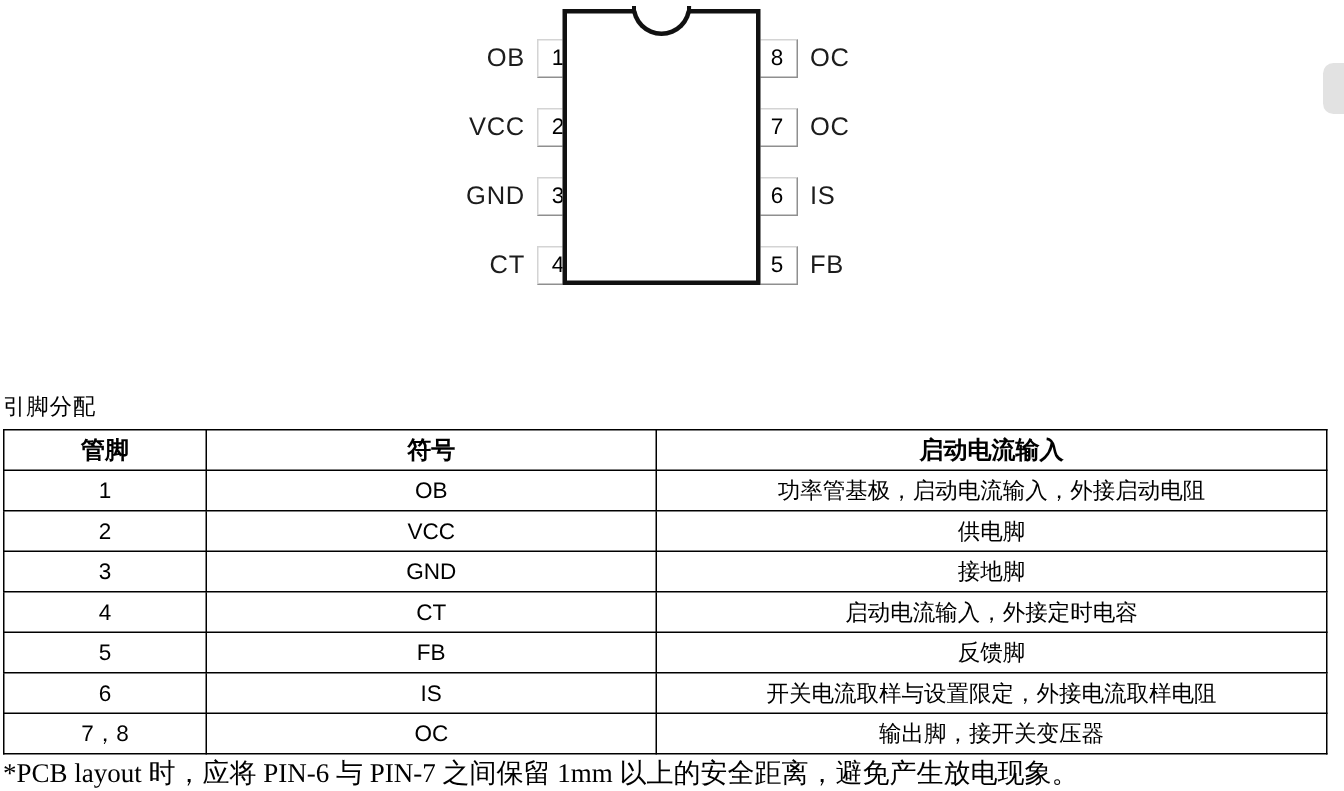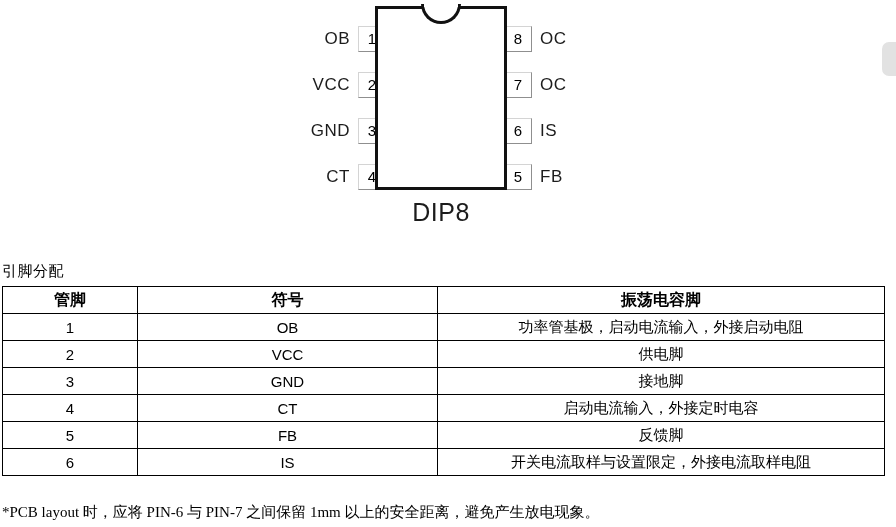--- a/index.html
+++ b/index.html
@@ -176,21 +176,21 @@
     font-family: "Liberation Serif", "DejaVu Serif", serif;
     font-size: 15px;
   }
 
   
   #footnote {
     position: absolute;
     left: 2px;
     top: 503px;
     font-family: "Liberation Serif", "DejaVu Serif", serif;
-    font-size: 15px;
+    font-size: 18px;
     color: #000000;
     white-space: nowrap;
   }
 </style>
 </head>
 <body>
 
 <div id="scrollbar-thumb"></div>
 
 <div id="package-diagram">
@@ -212,36 +212,35 @@
   <div class="pin-box right slot-1">8</div>
   <div class="pin-box right slot-2">7</div>
   <div class="pin-box right slot-3">6</div>
   <div class="pin-box right slot-4">5</div>
 
   <div class="pin-label right slot-1">OC</div>
   <div class="pin-label right slot-2">OC</div>
   <div class="pin-label right slot-3">IS</div>
   <div class="pin-label right slot-4">FB</div>
 
-  <div id="package-name">DIP8</div>
 </div>
 
 <div id="section-heading">引脚分配</div>
 
 <table id="pin-table">
   <colgroup>
     <col class="col-pin">
     <col class="col-sym">
     <col class="col-desc">
   </colgroup>
   <thead>
     <tr>
       <th>管脚</th>
       <th>符号</th>
-      <th>振荡电容脚</th>
+      <th>启动电流输入</th>
     </tr>
   </thead>
   <tbody>
     <tr>
       <td class="cell-mono">1</td>
       <td class="cell-mono">OB</td>
       <td class="cell-cn">功率管基极，启动电流输入，外接启动电阻</td>
     </tr>
     <tr>
       <td class="cell-mono">2</td>
@@ -261,16 +260,21 @@
     <tr>
       <td class="cell-mono">5</td>
       <td class="cell-mono">FB</td>
       <td class="cell-cn">反馈脚</td>
     </tr>
     <tr>
       <td class="cell-mono">6</td>
       <td class="cell-mono">IS</td>
       <td class="cell-cn">开关电流取样与设置限定，外接电流取样电阻</td>
     </tr>
+    <tr>
+      <td class="cell-mono">7，8</td>
+      <td class="cell-mono">OC</td>
+      <td class="cell-cn">输出脚，接开关变压器</td>
+    </tr>
   </tbody>
 </table>
 
 <div id="footnote">*PCB layout 时，应将 PIN-6 与 PIN-7 之间保留 1mm 以上的安全距离，避免产生放电现象。</div>
 
 </body></html>

